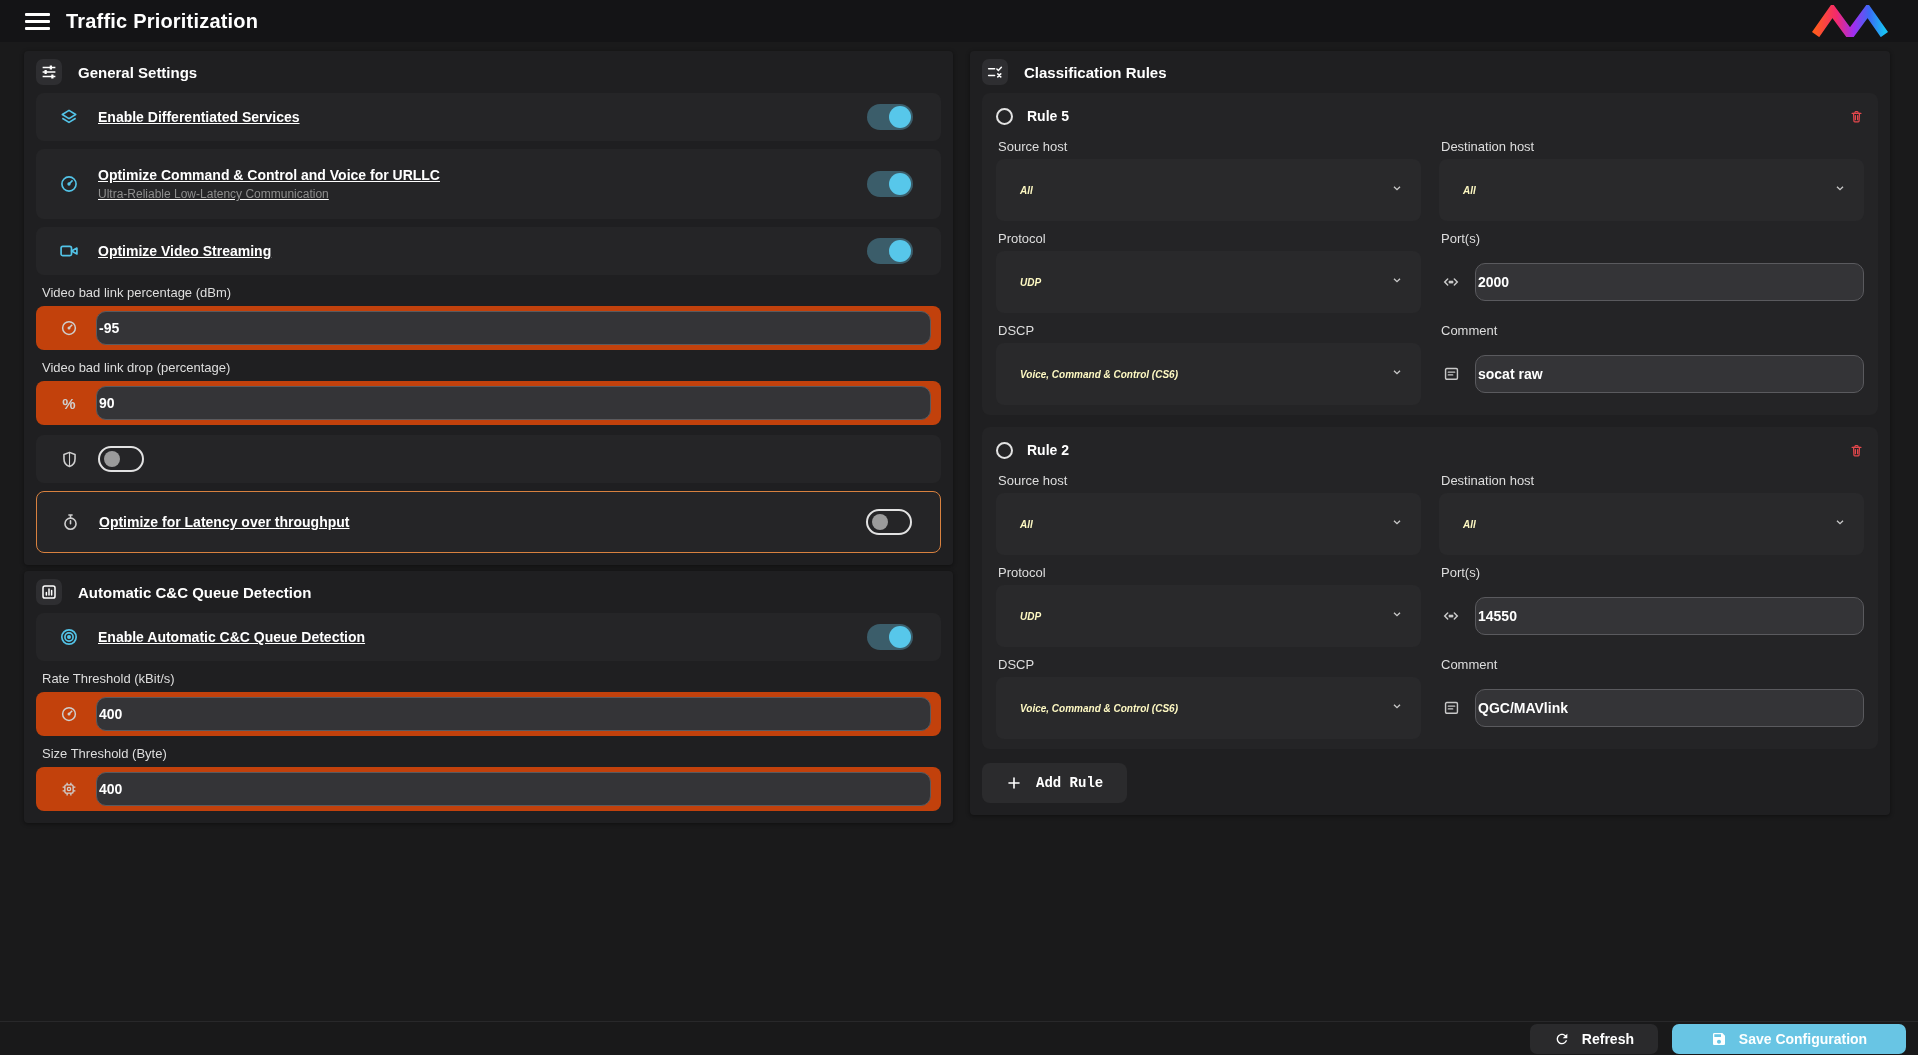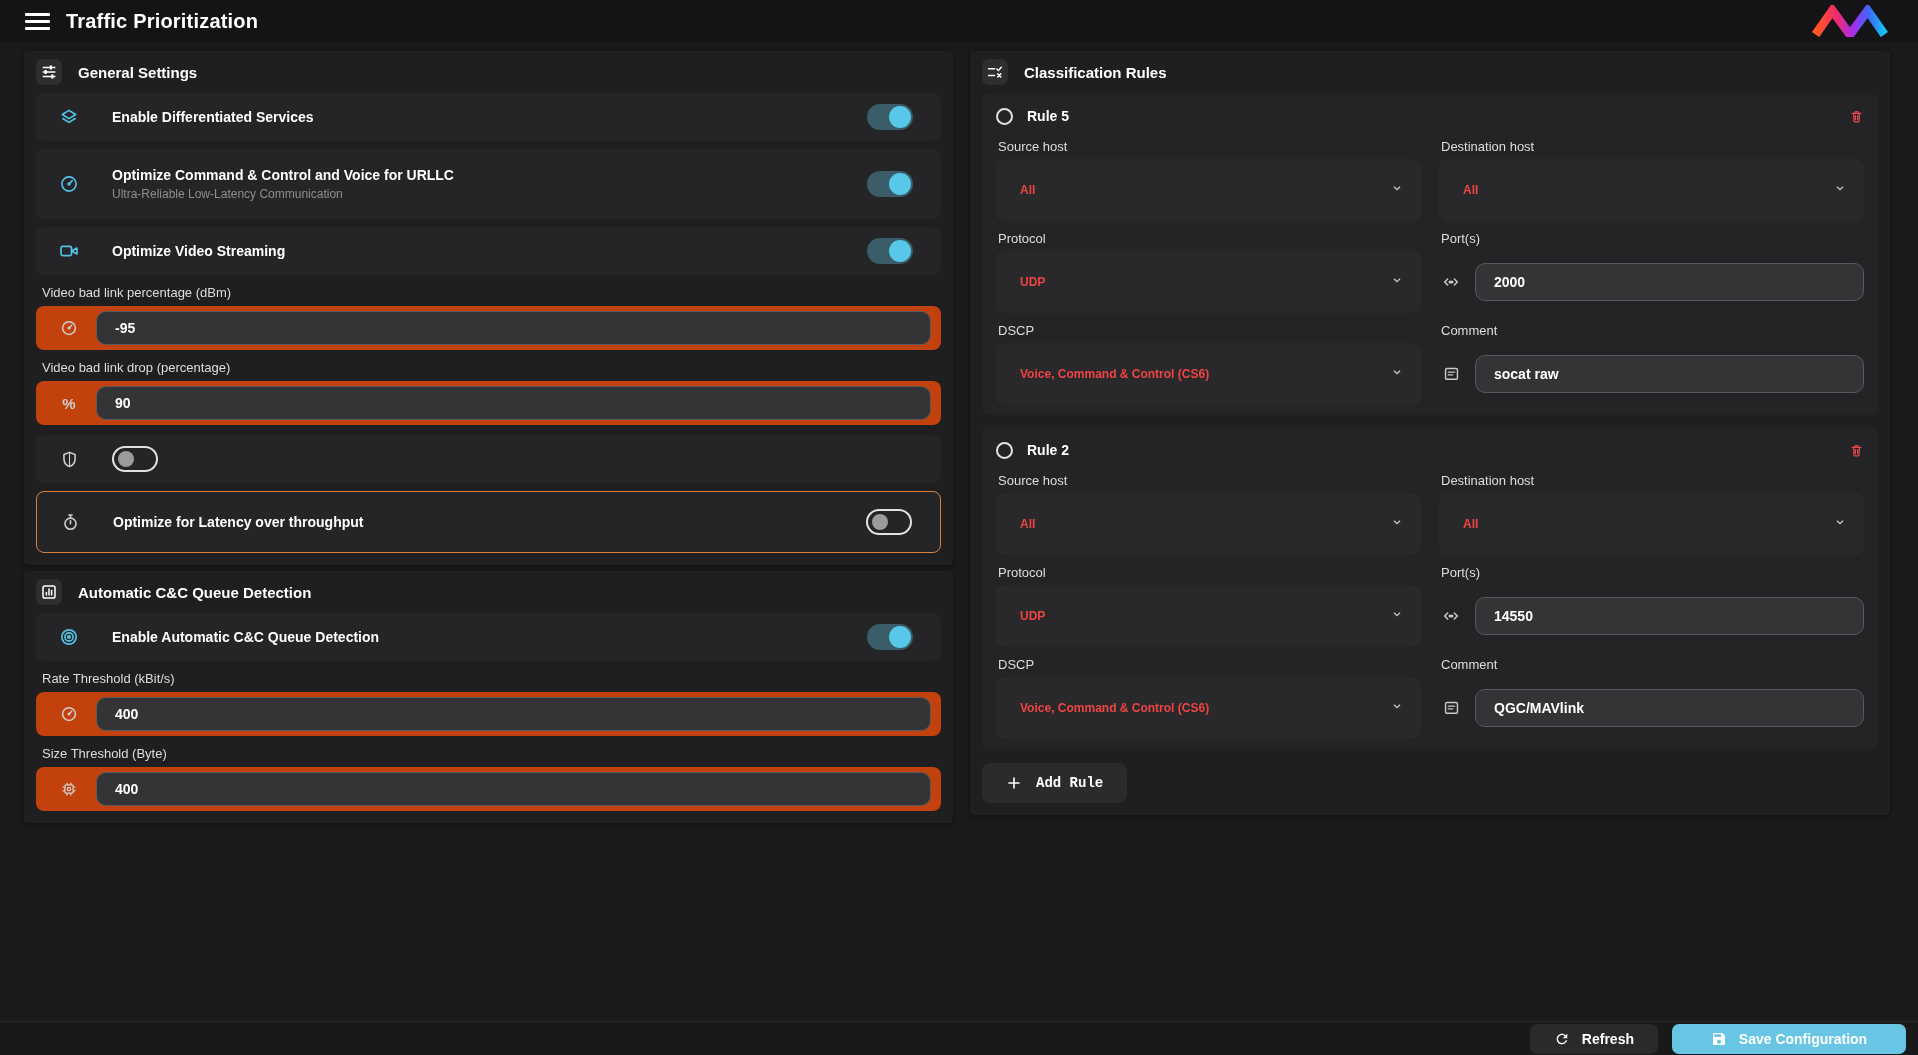--- a/index.html
+++ b/index.html
@@ -36,22 +36,23 @@
   .panel-head { display:flex; align-items:center; gap:16px; padding:0 2px 12px 0; height:30px; }
   .badge {
     width:26px; height:26px; border-radius:7px; background:#2e2e31; flex:none;
     display:flex; align-items:center; justify-content:center; color:#fff;
   }
   .panel-title { font-size:15px; font-weight:700; }
 
   
   .trow {
     background:#252527; border-radius:8px; min-height:48px;
-    display:flex; align-items:center; gap:32px; padding:4px 28px 4px 22px;
+    display:flex; align-items:center; gap:18px; padding:4px 28px 4px 22px;
     margin-bottom:8px;
+    text-decoration:underline;
   }
   .trow.tall { min-height:70px; }
   .trow.highlight { border:1px solid #d8813f; min-height:62px; margin-bottom:0; }
   .trow .ic { width:22px; flex:none; display:flex; align-items:center; justify-content:center; }
   .ic.cyan { color:#53c4e8; }
   .ic.gray { color:#cfcfcf; }
   .trow .txt { flex:1; }
   .row-label { font-size:14px; font-weight:700; color:#fff; }
   .row-sublabel { font-size:12px; color:#8e8e8e; margin-top:4px; }
 
@@ -65,38 +66,38 @@
   
   .flabel { font-size:13px; color:#dedede; margin:10px 2px 6px 6px; font-weight:400; }
   .inrow {
     background:#c2410c; border-radius:8px; height:44px;
     display:flex; align-items:center; gap:16px; padding:0 10px 0 22px;
   }
   .inrow .ic { width:22px; flex:none; display:flex; align-items:center; justify-content:center; color:#cfcfcf; }
   .pct { font-size:15px; font-weight:700; color:#e8e8e8; }
   input.field {
     flex:1; height:34px; background:#343437; border:1px solid #5a5a5e;
-    border-radius:10px; padding:0 18px; color:#fff; font-size:14px; font-weight:700;
+    border-radius:10px; padding:0 2px; color:#fff; font-size:14px; font-weight:700;
     font-family:"Liberation Sans", sans-serif; outline:none;
   }
 
   
   .rule-card { background:#242426; border-radius:8px; padding:10px 14px 10px; margin-bottom:12px; }
   .rule-head { display:flex; align-items:center; gap:14px; height:26px; margin-bottom:10px; }
   .rule-name { font-size:14px; font-weight:700; flex:1; }
   .ring { width:17px; height:17px; border:2px solid #e3e3e3; border-radius:50%; flex:none; }
   .trash { color:#e5484d; cursor:pointer; display:flex; align-items:center; }
 
   .rulegrid { display:grid; grid-template-columns:1fr 1fr; column-gap:18px; row-gap:10px; }
   .cell .clabel { font-size:13px; color:#dedede; margin:0 0 5px 2px; }
   .dropdown {
     height:62px; background:#29292b; border-radius:8px;
     display:flex; align-items:center; padding:0 16px 0 24px; cursor:pointer;
   }
-  .dropdown .dval { flex:1; font-size:12px; font-weight:700; color:#ef4444; }
+  .dropdown .dval { flex:1; font-size:10px; font-weight:700; color:#fef9c3;font-style:italic; }
   .chev { color:#c9c9c9; flex:none; }
   .iconfield { height:62px; display:flex; align-items:center; gap:12px; }
   .iconfield .ic { width:24px; flex:none; display:flex; justify-content:center; color:#c9c9c9; }
   .iconfield input.field { height:38px; }
 
   .add-rule {
     display:inline-flex; align-items:center; gap:14px; background:#2b2b2d;
     border:none; border-radius:8px; height:40px; padding:0 24px; margin-top:2px;
     color:#fff; font-size:14px; font-weight:700; cursor:pointer;
     font-family:Liberation Mono, monospace;

